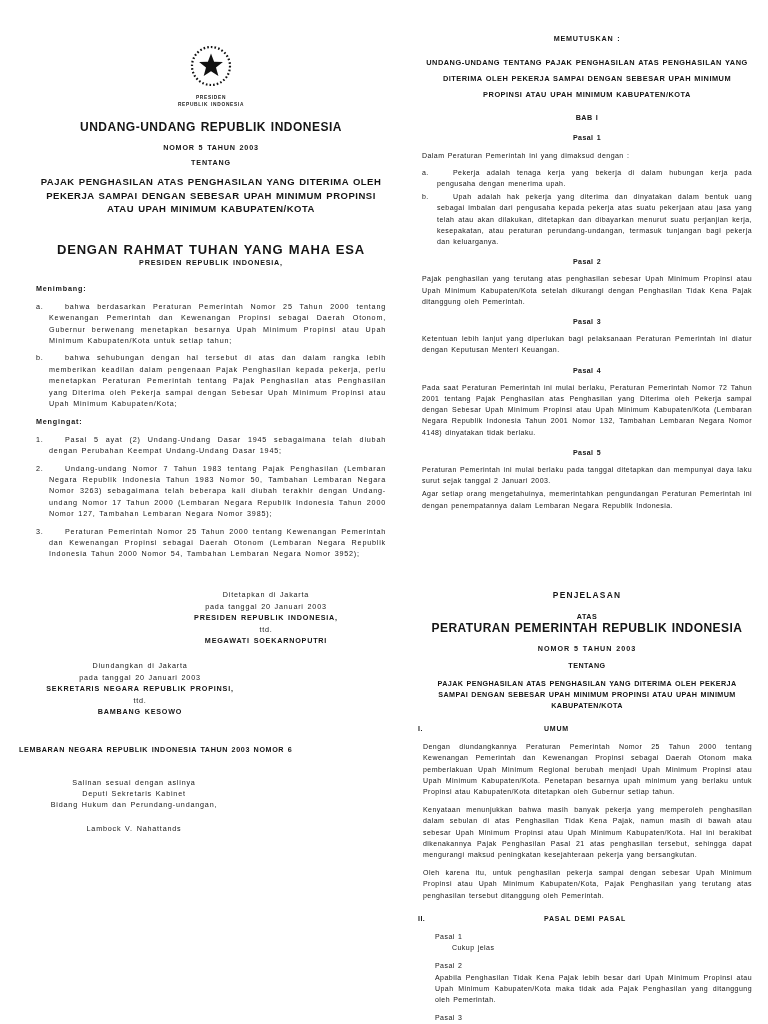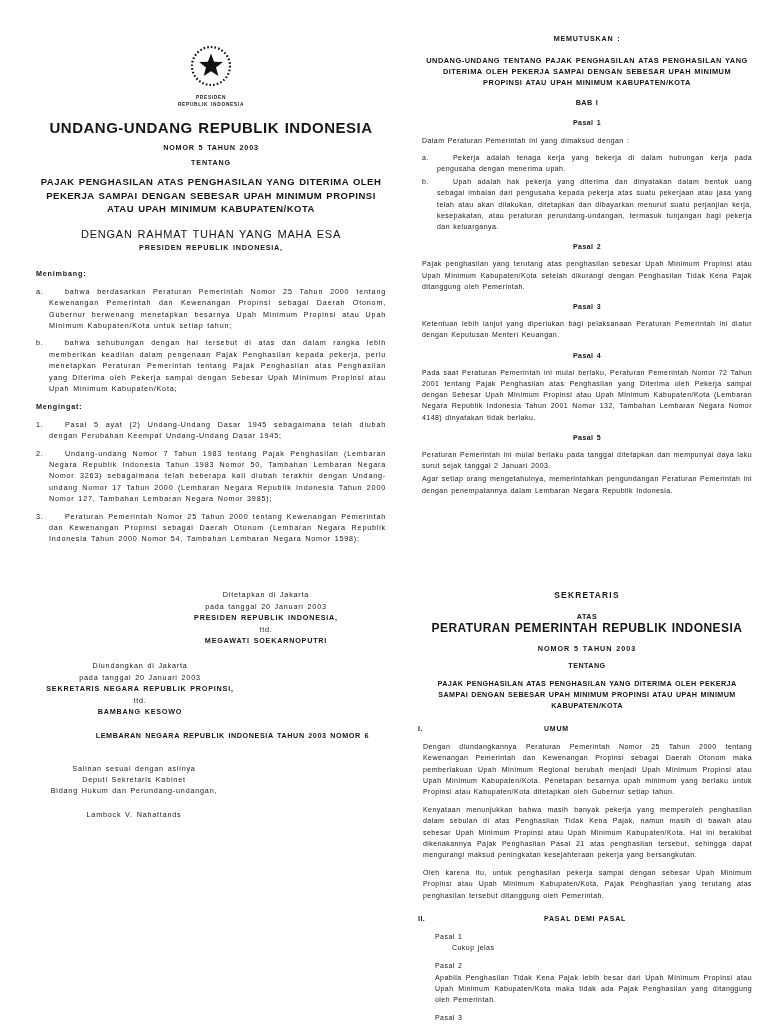--- a/index.html
+++ b/index.html
@@ -18,38 +18,38 @@
 
   .c { text-align:center; }
   .b { font-weight:bold; }
 
   
   .emblem-wrap { text-align:center; }
   .emblem-wrap svg { display:inline-block; }
   .emblem-cap { font-size:4.8px; letter-spacing:0.7px; line-height:6.2px; color:#222; font-weight:bold; }
 
   
-  .h-main  { font-size:15px; letter-spacing:0.5px; font-weight:bold; margin-top:14px; }
+  .h-main  { font-size:12px; letter-spacing:0.5px; font-weight:bold; margin-top:14px; }
   .h-nomor { font-size:7.2px; font-weight:bold; margin-top:9px; }
   .h-tent  { font-size:7.2px; font-weight:bold; margin-top:3px; }
   .h-title { font-size:9.5px; letter-spacing:0.5px; line-height:13.5px; font-weight:bold; margin-top:7px; }
-  .h-line1 { font-size:11px; font-weight:normal; margin-top:13px; }
+  .h-line1 { font-size:13px; font-weight:bold; margin-top:28px; }
   .h-line2 { font-size:7.2px; font-weight:bold; margin-top:2px; }
   .lbl { font-weight:bold; margin-top:15px; }
 
   .li { position:relative; padding-left:13px; margin-top:6px; }
   .li .m { position:absolute; left:0; top:0; }
   .li p { text-indent:16px; text-align:justify; }
   .colR .li { padding-left:15px; }
 
   
   .h7   { font-size:7.2px; font-weight:bold; }
   .memutuskan { margin-top:7px; letter-spacing:0.8px; }
   .menetapkan { margin-top:14px; }
-  .dec-title  { margin-top:11px; font-size:7.4px; line-height:11px; letter-spacing:0.5px; }
+  .dec-title  { margin-top:11px; font-size:7.4px; line-height:16px; letter-spacing:0.5px; }
   .bab   { margin-top:9px; }
   .bab2  { margin-top:1px; }
   .pasal-h { text-align:center; font-weight:bold; margin-top:9px; margin-bottom:6px; }
   .para { text-align:justify; margin-top:2px; }
   .intro { margin-top:0px; }
 
   
   .pj-h   { font-size:8.4px; letter-spacing:1.2px; font-weight:bold; margin-top:8px; }
   .pj-atas{ font-size:7.2px; font-weight:bold; margin-top:10px; }
   .pj-ppri{ font-size:12px; font-weight:bold; margin-top:1px; }
@@ -61,21 +61,21 @@
   .sec-row .sec-label { margin-left:122px; letter-spacing:0.8px; }
   .umum-para { text-align:justify; margin-top:7px; margin-left:1px; }
   .pdp-item { margin-top:7px; margin-left:13px; }
   .pdp-item .cukup { margin-left:17px; }
   .pdp-item .pdp-text { text-align:justify; margin-left:0; }
 
   
   .sig { text-align:center; line-height:11.6px; }
   .sig1 { width:230px; margin-left:132px; margin-top:6px; }
   .sig2 { width:230px; margin-left:6px;  margin-top:13px; }
-  .lembaran { font-weight:bold; text-align:right; margin-top:12px; letter-spacing:0.6px; }
+  .lembaran { font-weight:bold; text-align:left; margin-top:26px; letter-spacing:0.6px; }
   .salinan { width:230px; margin-left:0; text-align:center; margin-top:23px; line-height:10.6px; }
   .sal-name { width:230px; margin-left:0; text-align:center; margin-top:13px; }
 </style>
 </head>
 <body>
 
 <div id="page">
 
   <div id="q-tl" class="quad colL">
     <div class="emblem-wrap">
@@ -107,21 +107,21 @@
     <div class="li">
       <span class="m">1.</span>
       <p>Pasal 5 ayat (2) Undang-Undang Dasar 1945 sebagaimana telah diubah dengan Perubahan Keempat Undang-Undang Dasar 1945;</p>
     </div>
     <div class="li">
       <span class="m">2.</span>
       <p>Undang-undang Nomor 7 Tahun 1983 tentang Pajak Penghasilan (Lembaran Negara Republik Indonesia Tahun 1983 Nomor 50, Tambahan Lembaran Negara Nomor 3263) sebagaimana telah beberapa kali diubah terakhir dengan Undang-undang Nomor 17 Tahun 2000 (Lembaran Negara Republik Indonesia Tahun 2000 Nomor 127, Tambahan Lembaran Negara Nomor 3985);</p>
     </div>
     <div class="li">
       <span class="m">3.</span>
-      <p>Peraturan Pemerintah Nomor 25 Tahun 2000 tentang Kewenangan Pemerintah dan Kewenangan Propinsi sebagai Daerah Otonom (Lembaran Negara Republik Indonesia Tahun 2000 Nomor 54, Tambahan Lembaran Negara Nomor 1598);</p>
+      <p>Peraturan Pemerintah Nomor 25 Tahun 2000 tentang Kewenangan Pemerintah dan Kewenangan Propinsi sebagai Daerah Otonom (Lembaran Negara Republik Indonesia Tahun 2000 Nomor 54, Tambahan Lembaran Negara Nomor 3952);</p>
     </div>
   </div>
 
   <div id="q-tr" class="quad colR">
     <div class="c h7 memutuskan">MEMUTUSKAN :</div>
     <div class="c b dec-title">UNDANG-UNDANG TENTANG PAJAK PENGHASILAN ATAS PENGHASILAN YANG DITERIMA OLEH PEKERJA SAMPAI DENGAN SEBESAR UPAH MINIMUM PROPINSI ATAU UPAH MINIMUM KABUPATEN/KOTA</div>
     <div class="c h7 bab">BAB I</div>
 
     <div class="pasal-h">Pasal 1</div>
     <p class="para intro">Dalam Peraturan Pemerintah ini yang dimaksud dengan :</p>
@@ -166,21 +166,21 @@
     <div class="lembaran">LEMBARAN NEGARA REPUBLIK INDONESIA TAHUN 2003 NOMOR 6</div>
     <div class="salinan">
       <div>Salinan sesuai dengan aslinya</div>
       <div>Deputi Sekretaris Kabinet</div>
       <div>Bidang Hukum dan Perundang-undangan,</div>
     </div>
     <div class="sal-name">Lambock V. Nahattands</div>
   </div>
 
   <div id="q-br" class="quad colR">
-    <div class="c pj-h">SEKRETARIS</div>
+    <div class="c pj-h">PENJELASAN</div>
     <div class="c pj-atas">ATAS</div>
     <div class="c pj-ppri">PERATURAN PEMERINTAH REPUBLIK INDONESIA</div>
     <div class="c pj-nomor">NOMOR 5 TAHUN 2003</div>
     <div class="c pj-tent">TENTANG</div>
     <div class="c pj-title">PAJAK PENGHASILAN ATAS PENGHASILAN YANG DITERIMA OLEH PEKERJA SAMPAI DENGAN SEBESAR UPAH MINIMUM PROPINSI ATAU UPAH MINIMUM KABUPATEN/KOTA</div>
 
     <div class="sec-row">
       <span class="roman">I.</span>
       <span class="sec-label">UMUM</span>
     </div>

